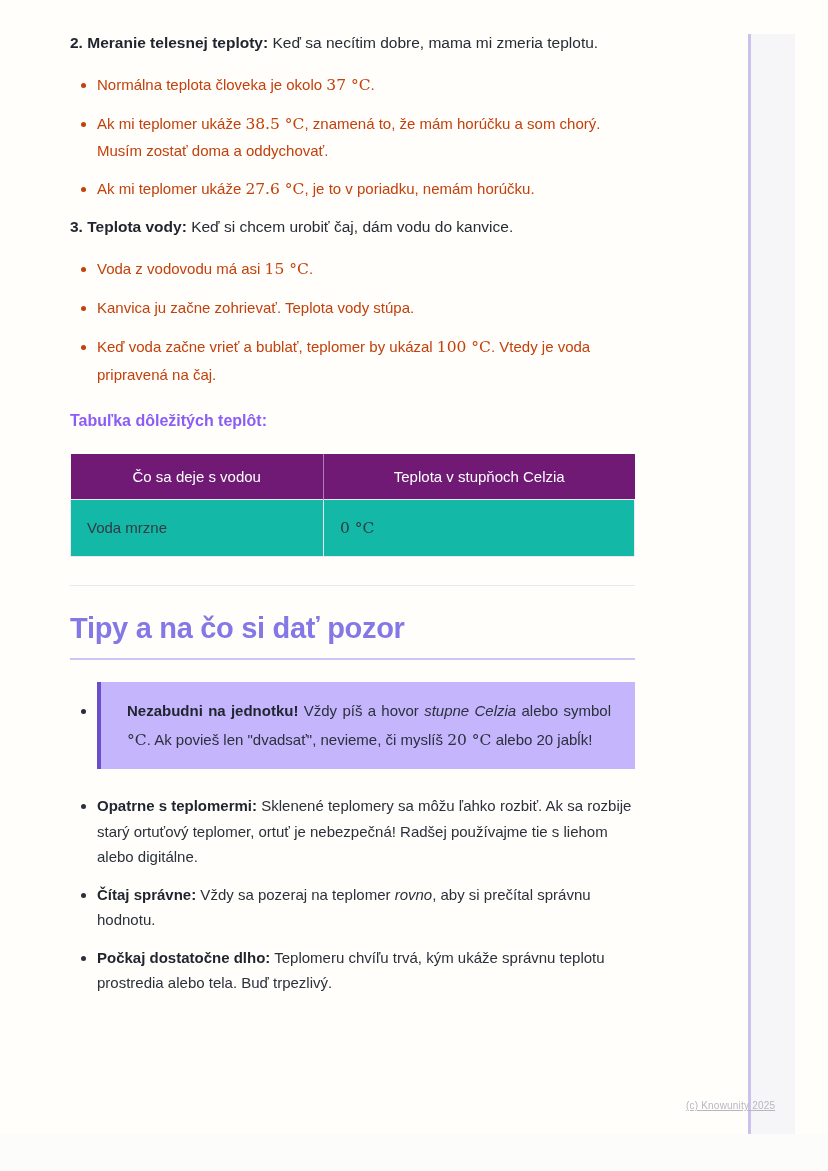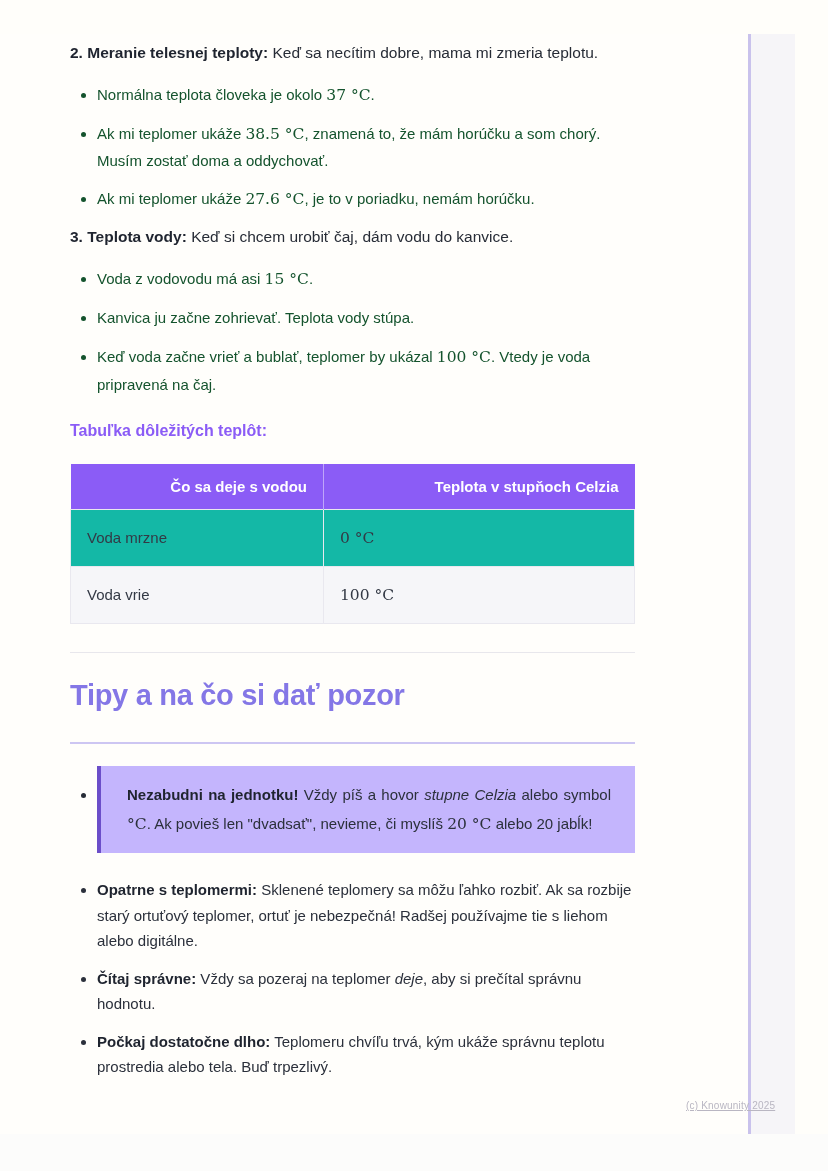--- a/index.html
+++ b/index.html
@@ -8,48 +8,48 @@
     background:#fffefa;
     font-family:"Liberation Sans", sans-serif;
     color:#272c36;
     -webkit-font-smoothing:antialiased;
   }
   .page-card { position:absolute; left:0; top:34px; width:747px; height:1100px; background:#fffefb; }
   .bottom-bg { position:absolute; left:0; top:1134px; width:828px; height:37px; background:#fcfcfb; }
   .side-line { position:absolute; left:748px; top:34px; width:3px; height:1100px; background:#c9c2ec; z-index:2; }
   .side-panel { position:absolute; left:751px; top:34px; width:44px; height:1100px; background:#f6f5f8; z-index:1; }
 
-  .content { position:absolute; left:70px; top:32px; width:565px; z-index:3; }
+  .content { position:absolute; left:70px; top:22px; width:565px; z-index:3; }
 
   p.lead { font-size:15.5px; line-height:1.6; margin:9px 0 0; }
   p.lead strong { font-weight:700; color:#1f242f; }
 
   ul.bullets { list-style:disc outside; margin:16px 0 0; padding:0 0 0 27px; }
-  ul.bullets li { margin-bottom:12px; font-size:15px; line-height:1.75; color:#14532d; }
+  ul.bullets li { margin-bottom:12px; font-size:15px; line-height:1.75; color:#c2410c; }
 
   .math { font-family:"DejaVu Serif", serif; font-size:15.5px; }
 
   h3.caption { font-size:16px; font-weight:700; color:#8b5cf6; margin:24px 0 0; }
 
   table.temps { border-collapse:collapse; width:100%; margin-top:24px; font-size:15px; }
   table.temps thead th {
-    background:#8b5cf6; color:#ffffff; font-weight:700; text-align:right;
+    background:#701a75; color:#ffffff; font-weight:400; text-align:center;
     padding:14px 16px; border:none;
   }
   table.temps thead th + th { border-left:1px solid rgba(255,255,255,0.45); }
   table.temps tbody td {
     padding:19px 16px; border:1px solid #e9e8ef; color:#333945; background:#14b8a6;
   }
   table.temps tbody tr:nth-child(2) td { background:#f6f6f9; }
 
   hr.divider { border:none; border-top:1px solid #e8e7ec; margin:28px 0 0; }
 
   h2.tips-heading {
     color:#8477e6; font-size:29px; font-weight:800; letter-spacing:-0.3px;
-    margin:26px 0 0; padding-bottom:30px; border-bottom:2px solid #cdc6f2;
+    margin:26px 0 0; padding-bottom:13px; border-bottom:2px solid #cdc6f2;
   }
 
   ul.callout-list { list-style:disc outside; margin:22px 0 0; padding:0 0 0 27px; }
   ul.callout-list li { font-size:15px; }
   .callout {
     border-left:4px solid #6b4ec9; background:#c4b5fd;
     padding:14px 24px 14px 26px; text-align:justify;
     font-size:15px; line-height:1.95; color:#2b303b;
   }
   .callout strong { font-weight:700; color:#1f242f; }
@@ -100,40 +100,36 @@
       <tr>
         <th>Čo sa deje s vodou</th>
         <th>Teplota v stupňoch Celzia</th>
       </tr>
     </thead>
     <tbody>
       <tr>
         <td>Voda mrzne</td>
         <td><span></span><span class="math">0 °C</span></td>
       </tr>
-      <tr>
-        <td>Voda vrie</td>
-        <td><span></span><span class="math">100 °C</span></td>
-      </tr>
     </tbody>
   </table>
 
   <hr class="divider">
 
   <h2 class="tips-heading">Tipy a na čo si dať pozor</h2>
 
   <ul class="callout-list">
     <li>
       <div class="callout">
         <strong>Nezabudni na jednotku!</strong><span> Vždy píš a hovor </span><em>stupne Celzia</em><span> alebo symbol </span><span class="math">°C</span><span>. Ak povieš len "dvadsať", nevieme, či myslíš </span><span class="math">20 °C</span><span> alebo 20 jabĺk!</span>
       </div>
     </li>
   </ul>
 
   <ul class="tips-list">
     <li><strong>Opatrne s teplomermi:</strong><span> Sklenené teplomery sa môžu ľahko rozbiť. Ak sa rozbije starý ortuťový teplomer, ortuť je nebezpečná! Radšej používajme tie s liehom alebo digitálne.</span><em></em><span></span></li>
-    <li><strong>Čítaj správne:</strong><span> Vždy sa pozeraj na teplomer </span><em>deje</em><span>, aby si prečítal správnu hodnotu.</span></li>
+    <li><strong>Čítaj správne:</strong><span> Vždy sa pozeraj na teplomer </span><em>rovno</em><span>, aby si prečítal správnu hodnotu.</span></li>
     <li><strong>Počkaj dostatočne dlho:</strong><span> Teplomeru chvíľu trvá, kým ukáže správnu teplotu prostredia alebo tela. Buď trpezlivý.</span><em></em><span></span></li>
   </ul>
 
 </div>
 
 <div class="watermark">(c) Knowunity 2025</div>
 
 </body></html>

